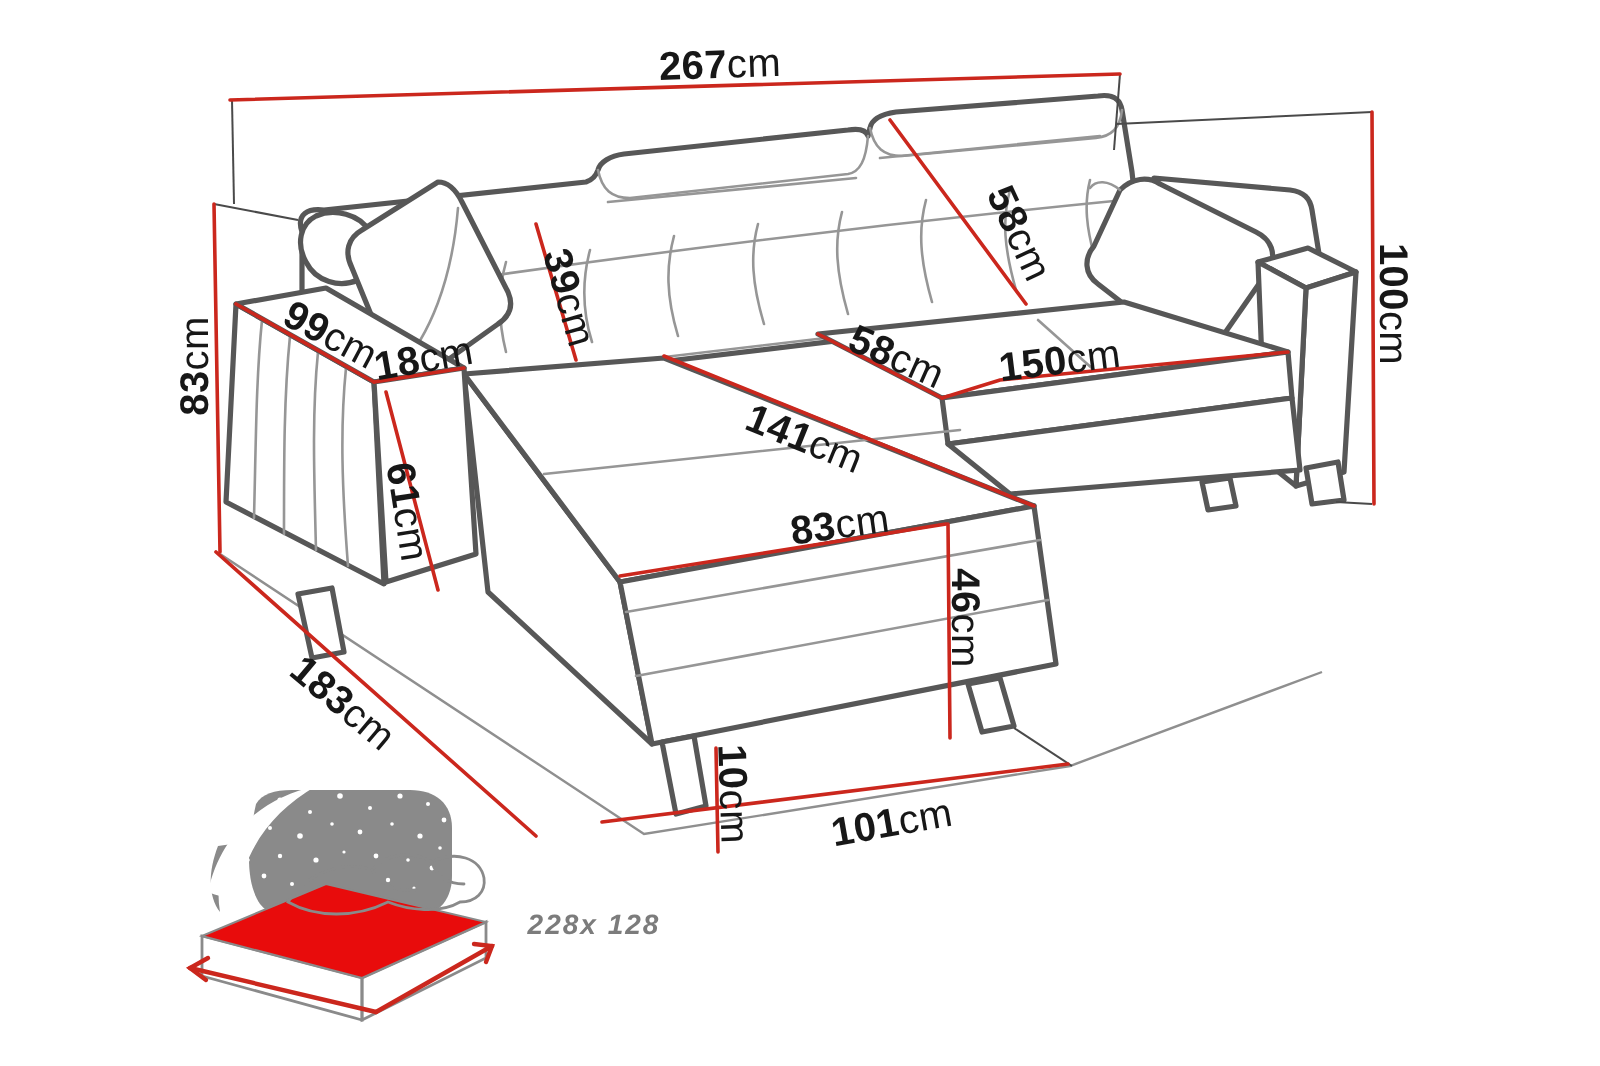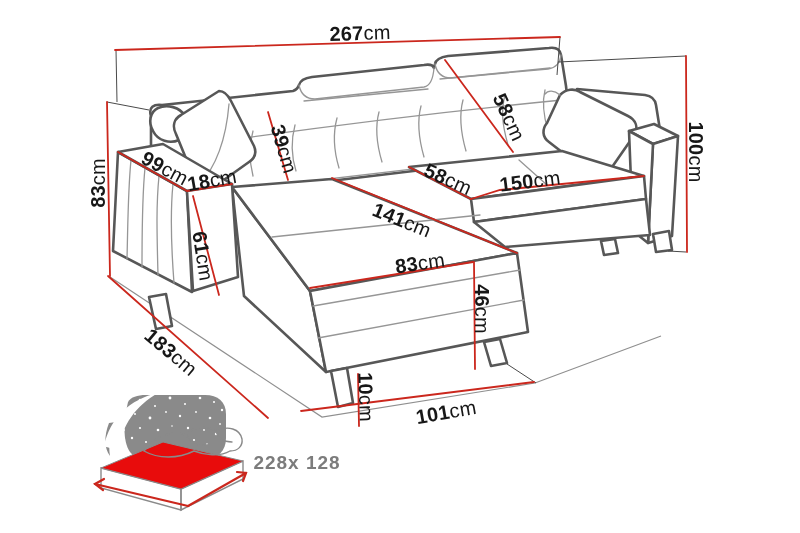--- a/index.html
+++ b/index.html
@@ -5,21 +5,21 @@
   html,body{margin:0;padding:0;background:#fff;}
   #stage{position:relative;width:800px;height:533px;background:#fff;overflow:hidden;
          font-family:"Liberation Sans",sans-serif;}
   #art{position:absolute;left:0;top:0;}
   #label-layer{position:absolute;left:0;top:0;width:800px;height:533px;pointer-events:none;}
   .dim-label{position:absolute;font-family:"Liberation Sans",sans-serif;font-size:20px;
              color:var(--label-text,#171717);letter-spacing:.2px;line-height:1;white-space:nowrap;
              transform:translate(-50%,-50%) rotate(var(--r,0deg));}
   .dim-label .num{font-weight:700;}
   .dim-label .unit{font-weight:400;}
-  .dim-label.muted{color:var(--muted-label,#7c7c7c);font-size:19px;letter-spacing:1px;}
+  .dim-label.muted{color:var(--muted-label,#7c7c7c);font-size:14px;letter-spacing:1px;font-style:italic;}
   .outline{fill:#ffffff;stroke:var(--outline-dark,#575757);stroke-width:2.6;
            stroke-linejoin:round;stroke-linecap:round;}
   .seam{fill:none;stroke:var(--outline-light,#969696);stroke-width:1.3;
         stroke-linejoin:round;stroke-linecap:round;}
   .dim{fill:none;stroke:var(--accent-red,#cb271d);stroke-width:1.8;stroke-linecap:round;}
   .ext{fill:none;stroke:var(--extension-line,#4a4a4a);stroke-width:1;}
   .floor{fill:none;stroke:var(--floor-line,#8f8f8f);stroke-width:1.2;}
   .bedline{fill:none;stroke:var(--night-sky-gray,#8a8a8a);stroke-width:1.4;stroke-linecap:round;}
   .arrow{fill:none;stroke:var(--accent-red,#cb271d);stroke-width:2.2;stroke-linecap:round;}
 </style>

